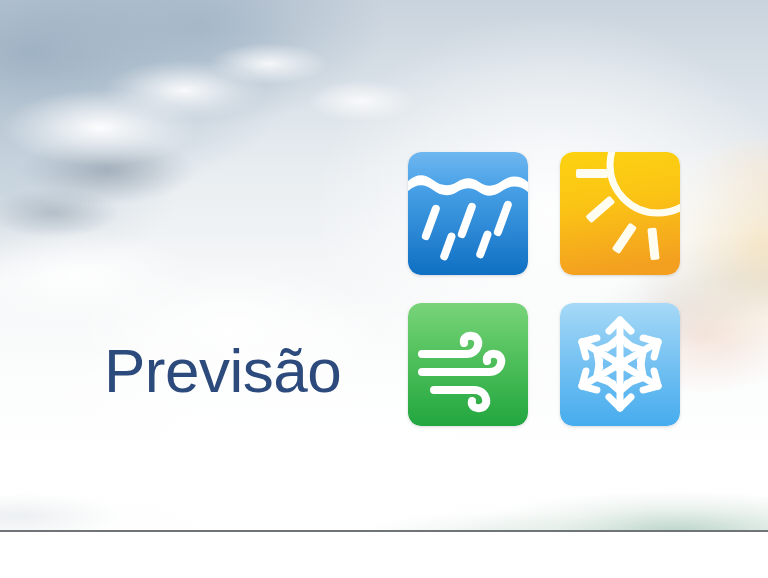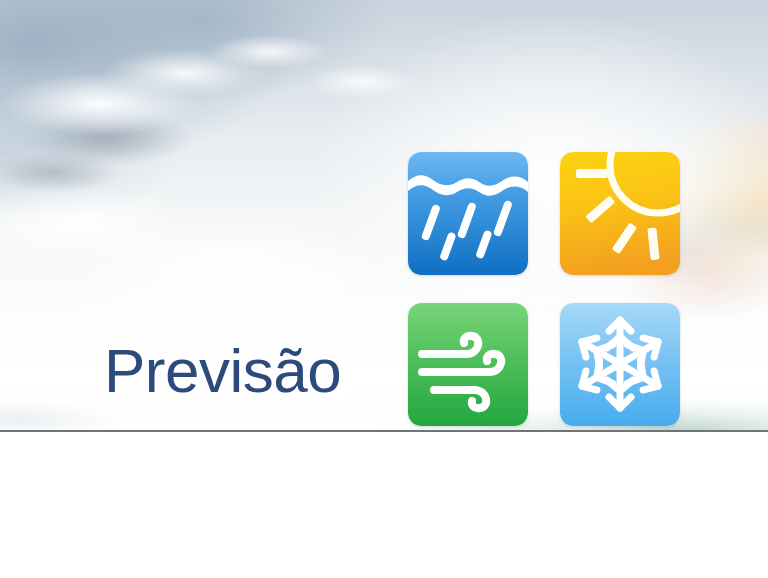--- a/index.html
+++ b/index.html
@@ -6,21 +6,21 @@
     margin: 0;
     padding: 0;
     background: #ffffff;
   }
   body {
     font-family: "Liberation Sans", sans-serif;
   }
   #stage {
     position: relative;
     width: 768px;
-    height: 432px;
+    height: 532px;
     overflow: hidden;
     background: #f2f4f6;
   }
 
   
   .bg-layer {
     position: absolute;
     inset: 0;
   }
   .bg-base {

